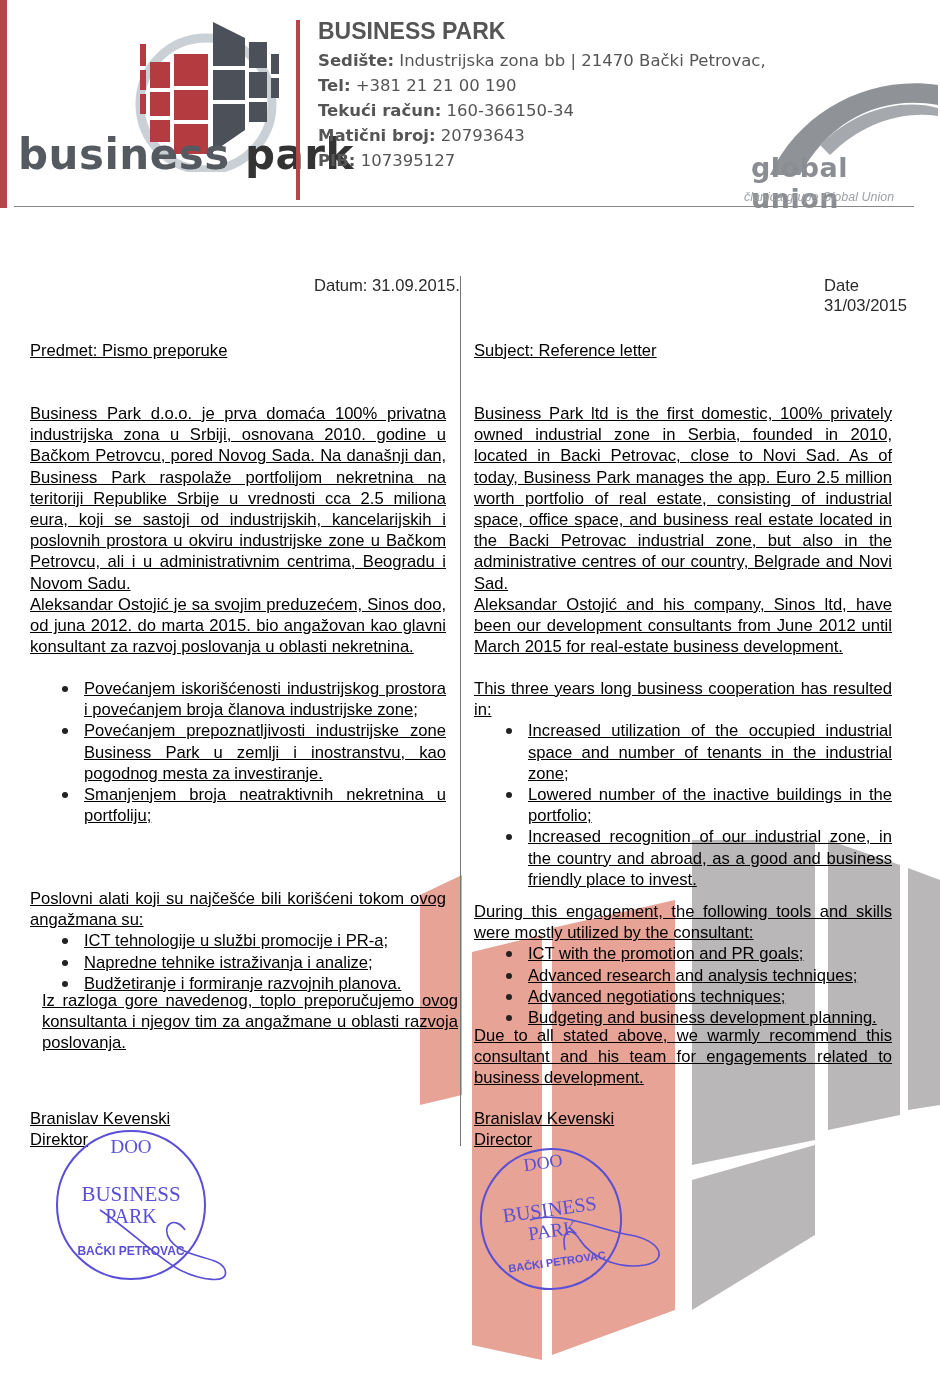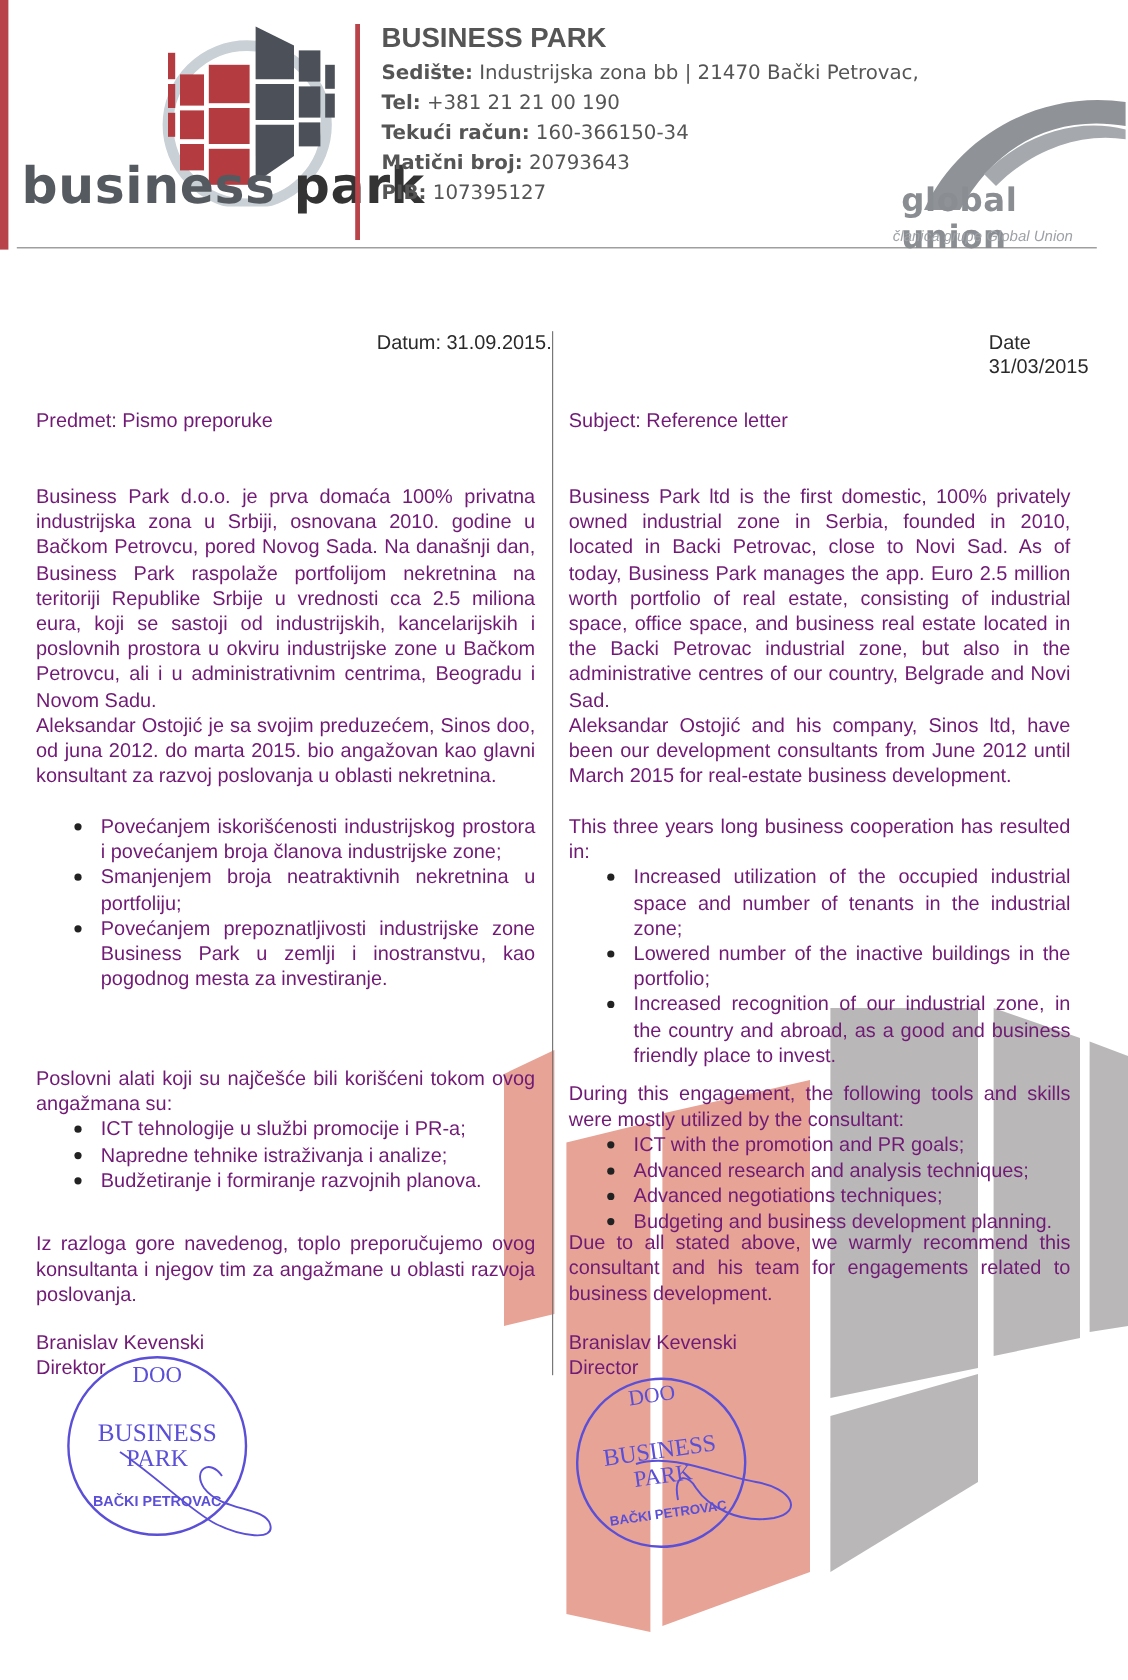--- a/index.html
+++ b/index.html
@@ -12,21 +12,21 @@
   .logo-wordmark{left:18px;top:130px;font-size:42px;font-weight:bold;color:#555a60;letter-spacing:0.5px;font-family:"DejaVu Sans",sans-serif;}
   .logo-wordmark .pk{color:#333;}
   .company{left:318px;top:18px;}
   .company .title{font-size:23px;font-weight:bold;color:#555;margin-bottom:3px;}
   .company .line{font-size:16.5px;color:#555;line-height:25px;font-family:"DejaVu Sans",sans-serif;}
   .company .line b{color:#555;}
   .gu-name{left:740px;top:152px;font-size:27px;color:#8a8e92;font-weight:bold;font-family:"DejaVu Sans",sans-serif;letter-spacing:0.5px;margin-left:11px;}
   .gu-sub{left:744px;top:190px;font-size:12.5px;color:#9ea2a6;font-style:italic;}
   
   .col-divider{left:460px;top:276px;width:1px;height:870px;background:#777;}
-  .col{font-size:16.6px;line-height:21.2px;color:#701a75;text-align:justify;}
+  .col{font-size:16.6px;line-height:21.2px;color:#000000;text-align:justify;text-decoration:underline;}
   .col.left{left:30px;width:416px;}
   .col.right{left:474px;width:418px;}
   .col p{margin:0;}
   .bul{position:relative;padding-left:54px;}
   .bul::before{content:"";position:absolute;left:32px;top:8px;width:6px;height:6px;border-radius:50%;background:#222;}
   .date{font-size:16.6px;color:#2a2a2a;}
   
   .wm{position:absolute;}
   .stamp{position:absolute;border:2.5px solid #5a4fd6;border-radius:50%;color:#5a4fd6;font-family:"Liberation Serif",serif;}
   .stamp .in{position:absolute;left:0;right:0;text-align:center;}
@@ -96,30 +96,30 @@
 <div class="abs header-rule"></div>
 
 <div class="abs col-divider"></div>
 
 <div class="abs date" style="left:314px;top:276px;">Datum: 31.09.2015.</div>
 <div class="abs col left" style="top:340px;">Predmet: Pismo preporuke</div>
 <div class="abs col left" style="top:403px;">Business Park d.o.o. je prva domaća 100% privatna industrijska zona u Srbiji, osnovana 2010. godine u Bačkom Petrovcu, pored Novog Sada.  Na današnji dan, Business Park raspolaže portfolijom nekretnina na teritoriji Republike Srbije u vrednosti cca 2.5 miliona eura, koji se sastoji od industrijskih, kancelarijskih i poslovnih prostora u okviru industrijske zone u Bačkom Petrovcu, ali i u administrativnim centrima, Beogradu i Novom Sadu.</div>
 <div class="abs col left" style="top:594px;">Aleksandar Ostojić je sa svojim preduzećem, Sinos doo, od juna 2012. do marta 2015. bio angažovan kao glavni konsultant za razvoj poslovanja u oblasti nekretnina.</div>
 <div class="abs col left" style="top:678px;">
   <p class="bul">Povećanjem iskorišćenosti industrijskog prostora i povećanjem broja članova industrijske zone;</p>
+  <p class="bul">Povećanjem prepoznatljivosti industrijske zone Business Park u zemlji i inostranstvu, kao pogodnog mesta za investiranje.</p>
   <p class="bul">Smanjenjem broja neatraktivnih nekretnina u portfoliju;</p>
-  <p class="bul">Povećanjem prepoznatljivosti industrijske zone Business Park u zemlji i inostranstvu, kao pogodnog mesta za investiranje.</p>
 </div>
 <div class="abs col left" style="top:888px;">
   <p>Poslovni alati koji su najčešće bili korišćeni tokom ovog angažmana su:</p>
   <p class="bul">ICT tehnologije u službi promocije i PR-a;</p>
   <p class="bul">Napredne tehnike istraživanja i analize;</p>
   <p class="bul">Budžetiranje i formiranje razvojnih planova.</p>
 </div>
-<div class="abs col left" style="top:1026px;">Iz razloga gore navedenog,  toplo preporučujemo ovog konsultanta i njegov tim za angažmane u oblasti razvoja poslovanja.</div>
+<div class="abs col left" style="top:990px;margin-left:12px;">Iz razloga gore navedenog,  toplo preporučujemo ovog konsultanta i njegov tim za angažmane u oblasti razvoja poslovanja.</div>
 <div class="abs col left" style="top:1108px;text-align:left;">
   <p>Branislav Kevenski</p>
   <p>Direktor</p>
 </div>
 
 <div class="abs date" style="left:782px;top:276px;margin-left:42px;">Date 31/03/2015</div>
 <div class="abs col right" style="top:340px;">Subject: Reference letter</div>
 <div class="abs col right" style="top:403px;">Business Park ltd is the first domestic, 100% privately owned industrial zone in Serbia, founded in 2010, located in Backi Petrovac, close to Novi Sad.   As of today, Business Park manages the app. Euro 2.5 million worth portfolio of real estate, consisting of industrial space, office space, and business real estate located in the Backi Petrovac industrial zone, but also in the administrative centres of our country, Belgrade and Novi Sad.</div>
 <div class="abs col right" style="top:594px;">Aleksandar Ostojić and his company, Sinos ltd, have been our development consultants from June 2012 until March 2015 for real-estate business development.</div>
 <div class="abs col right" style="top:678px;">

